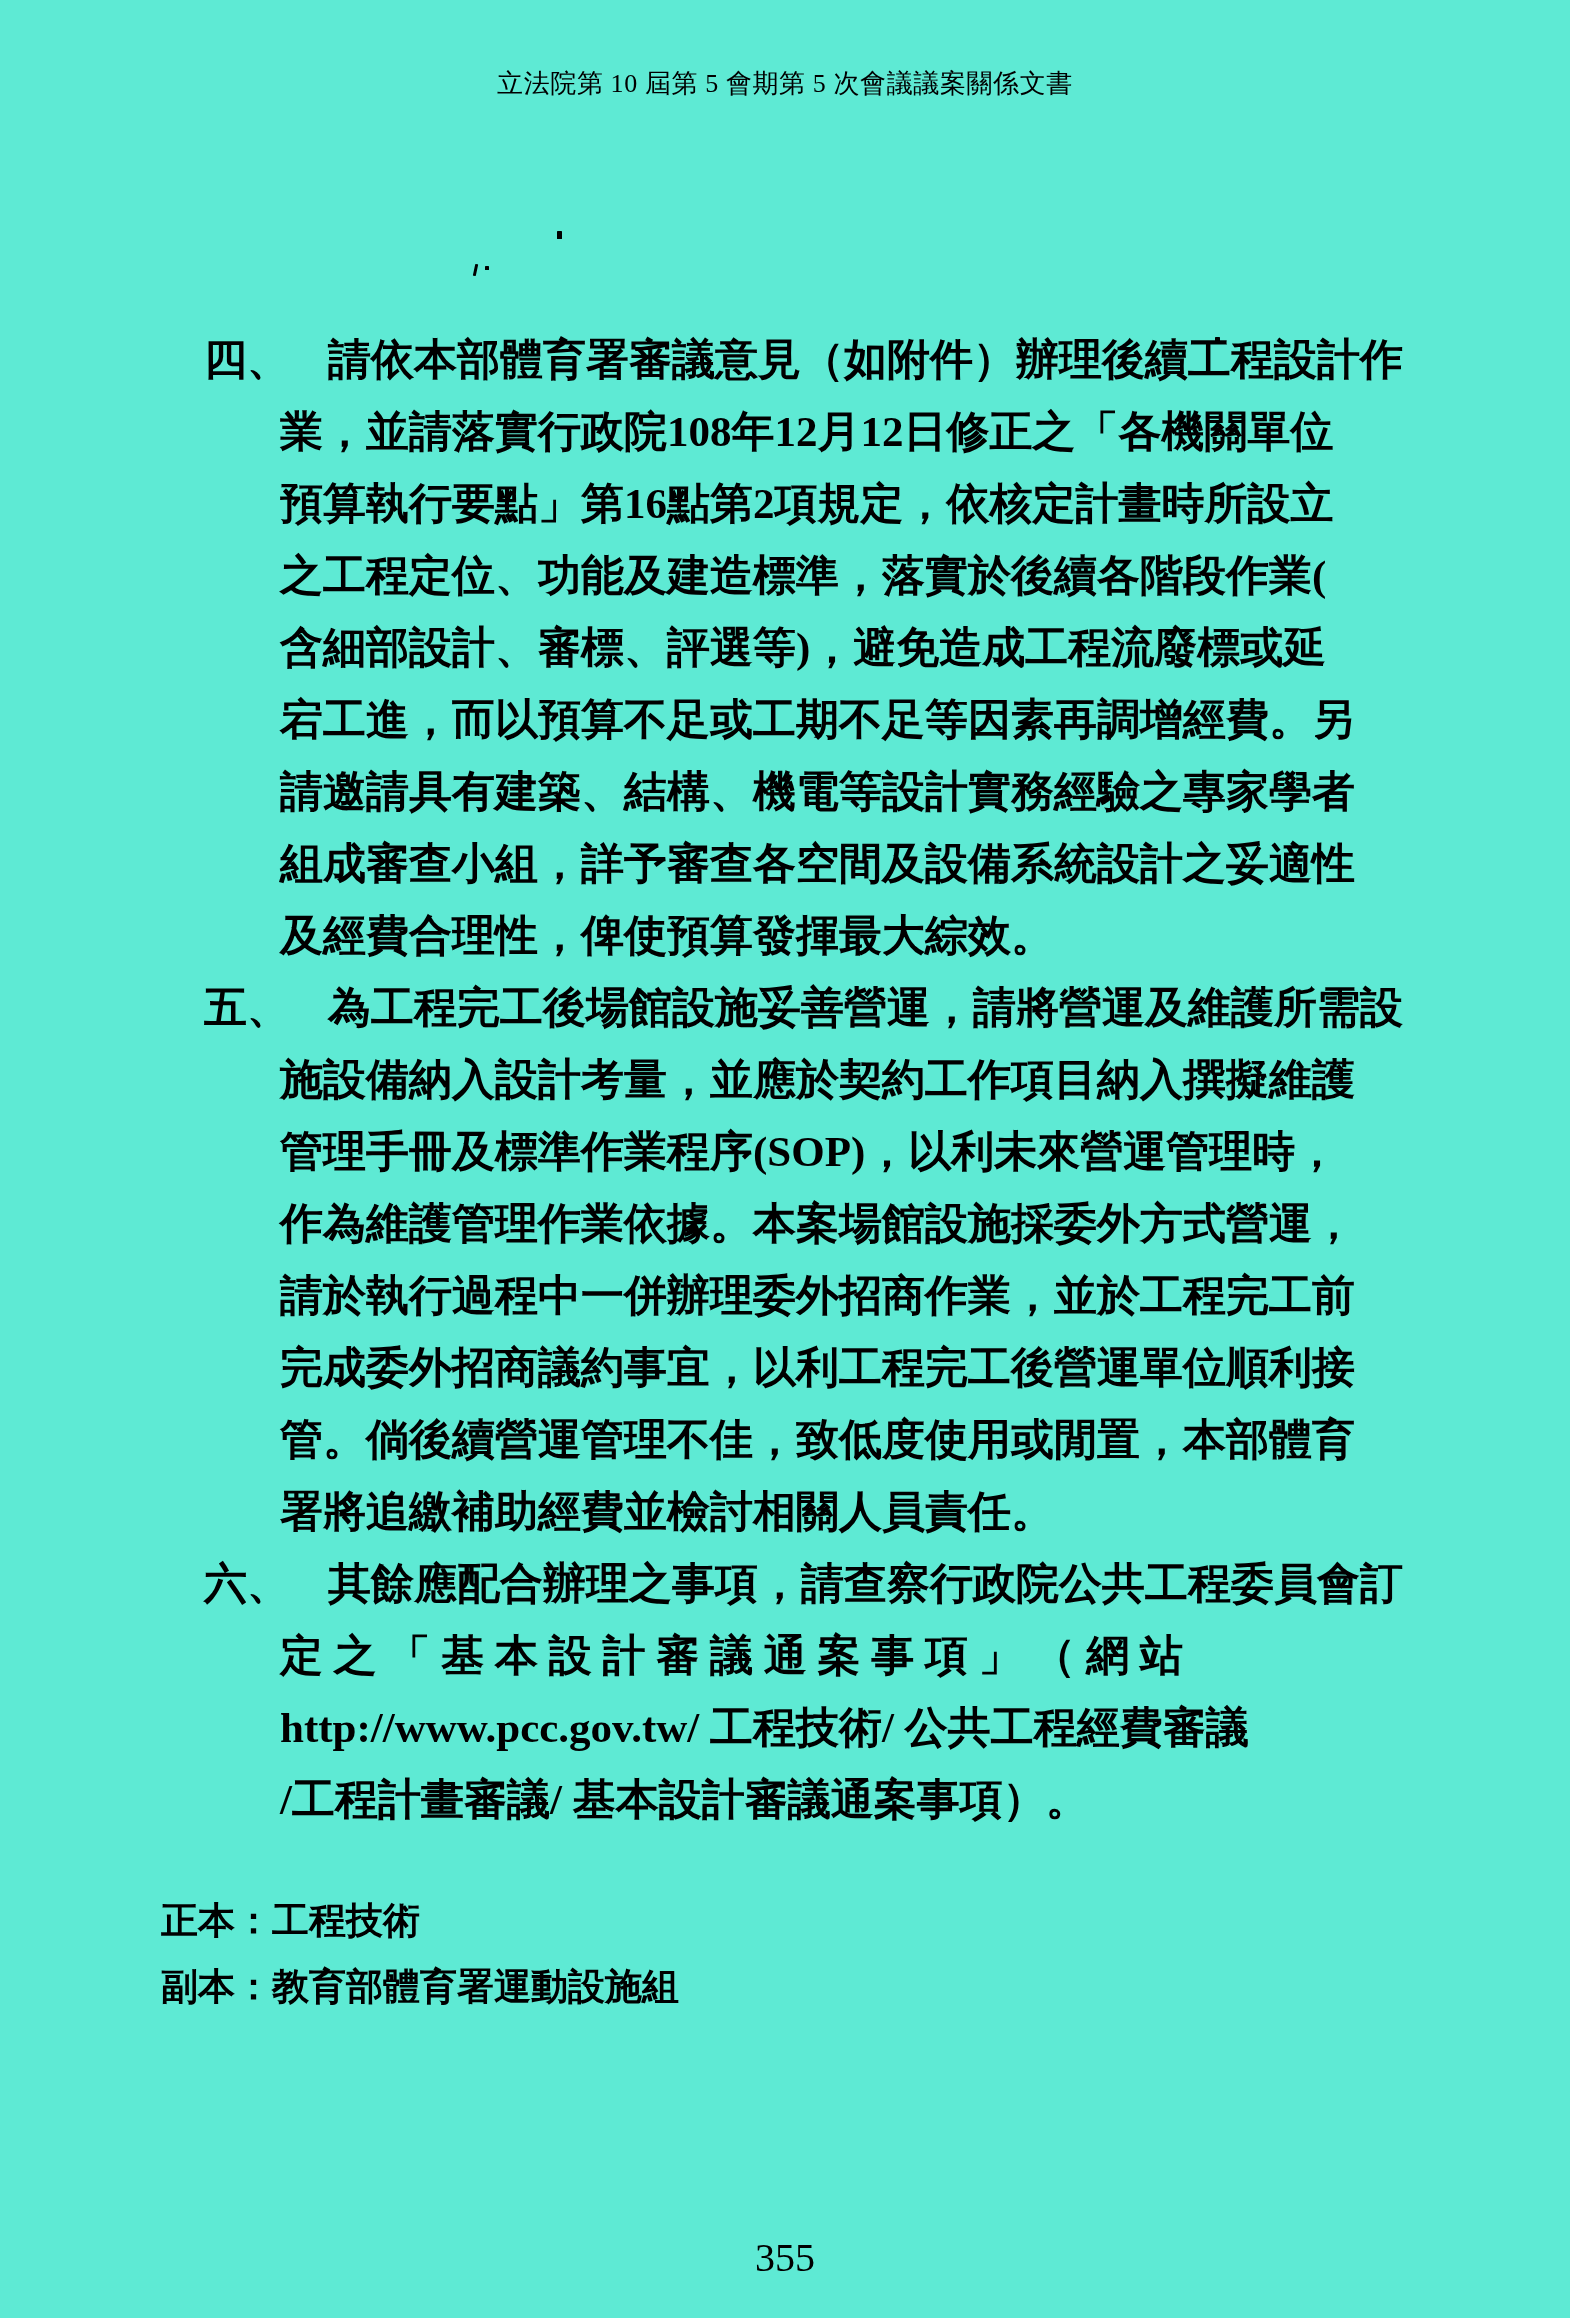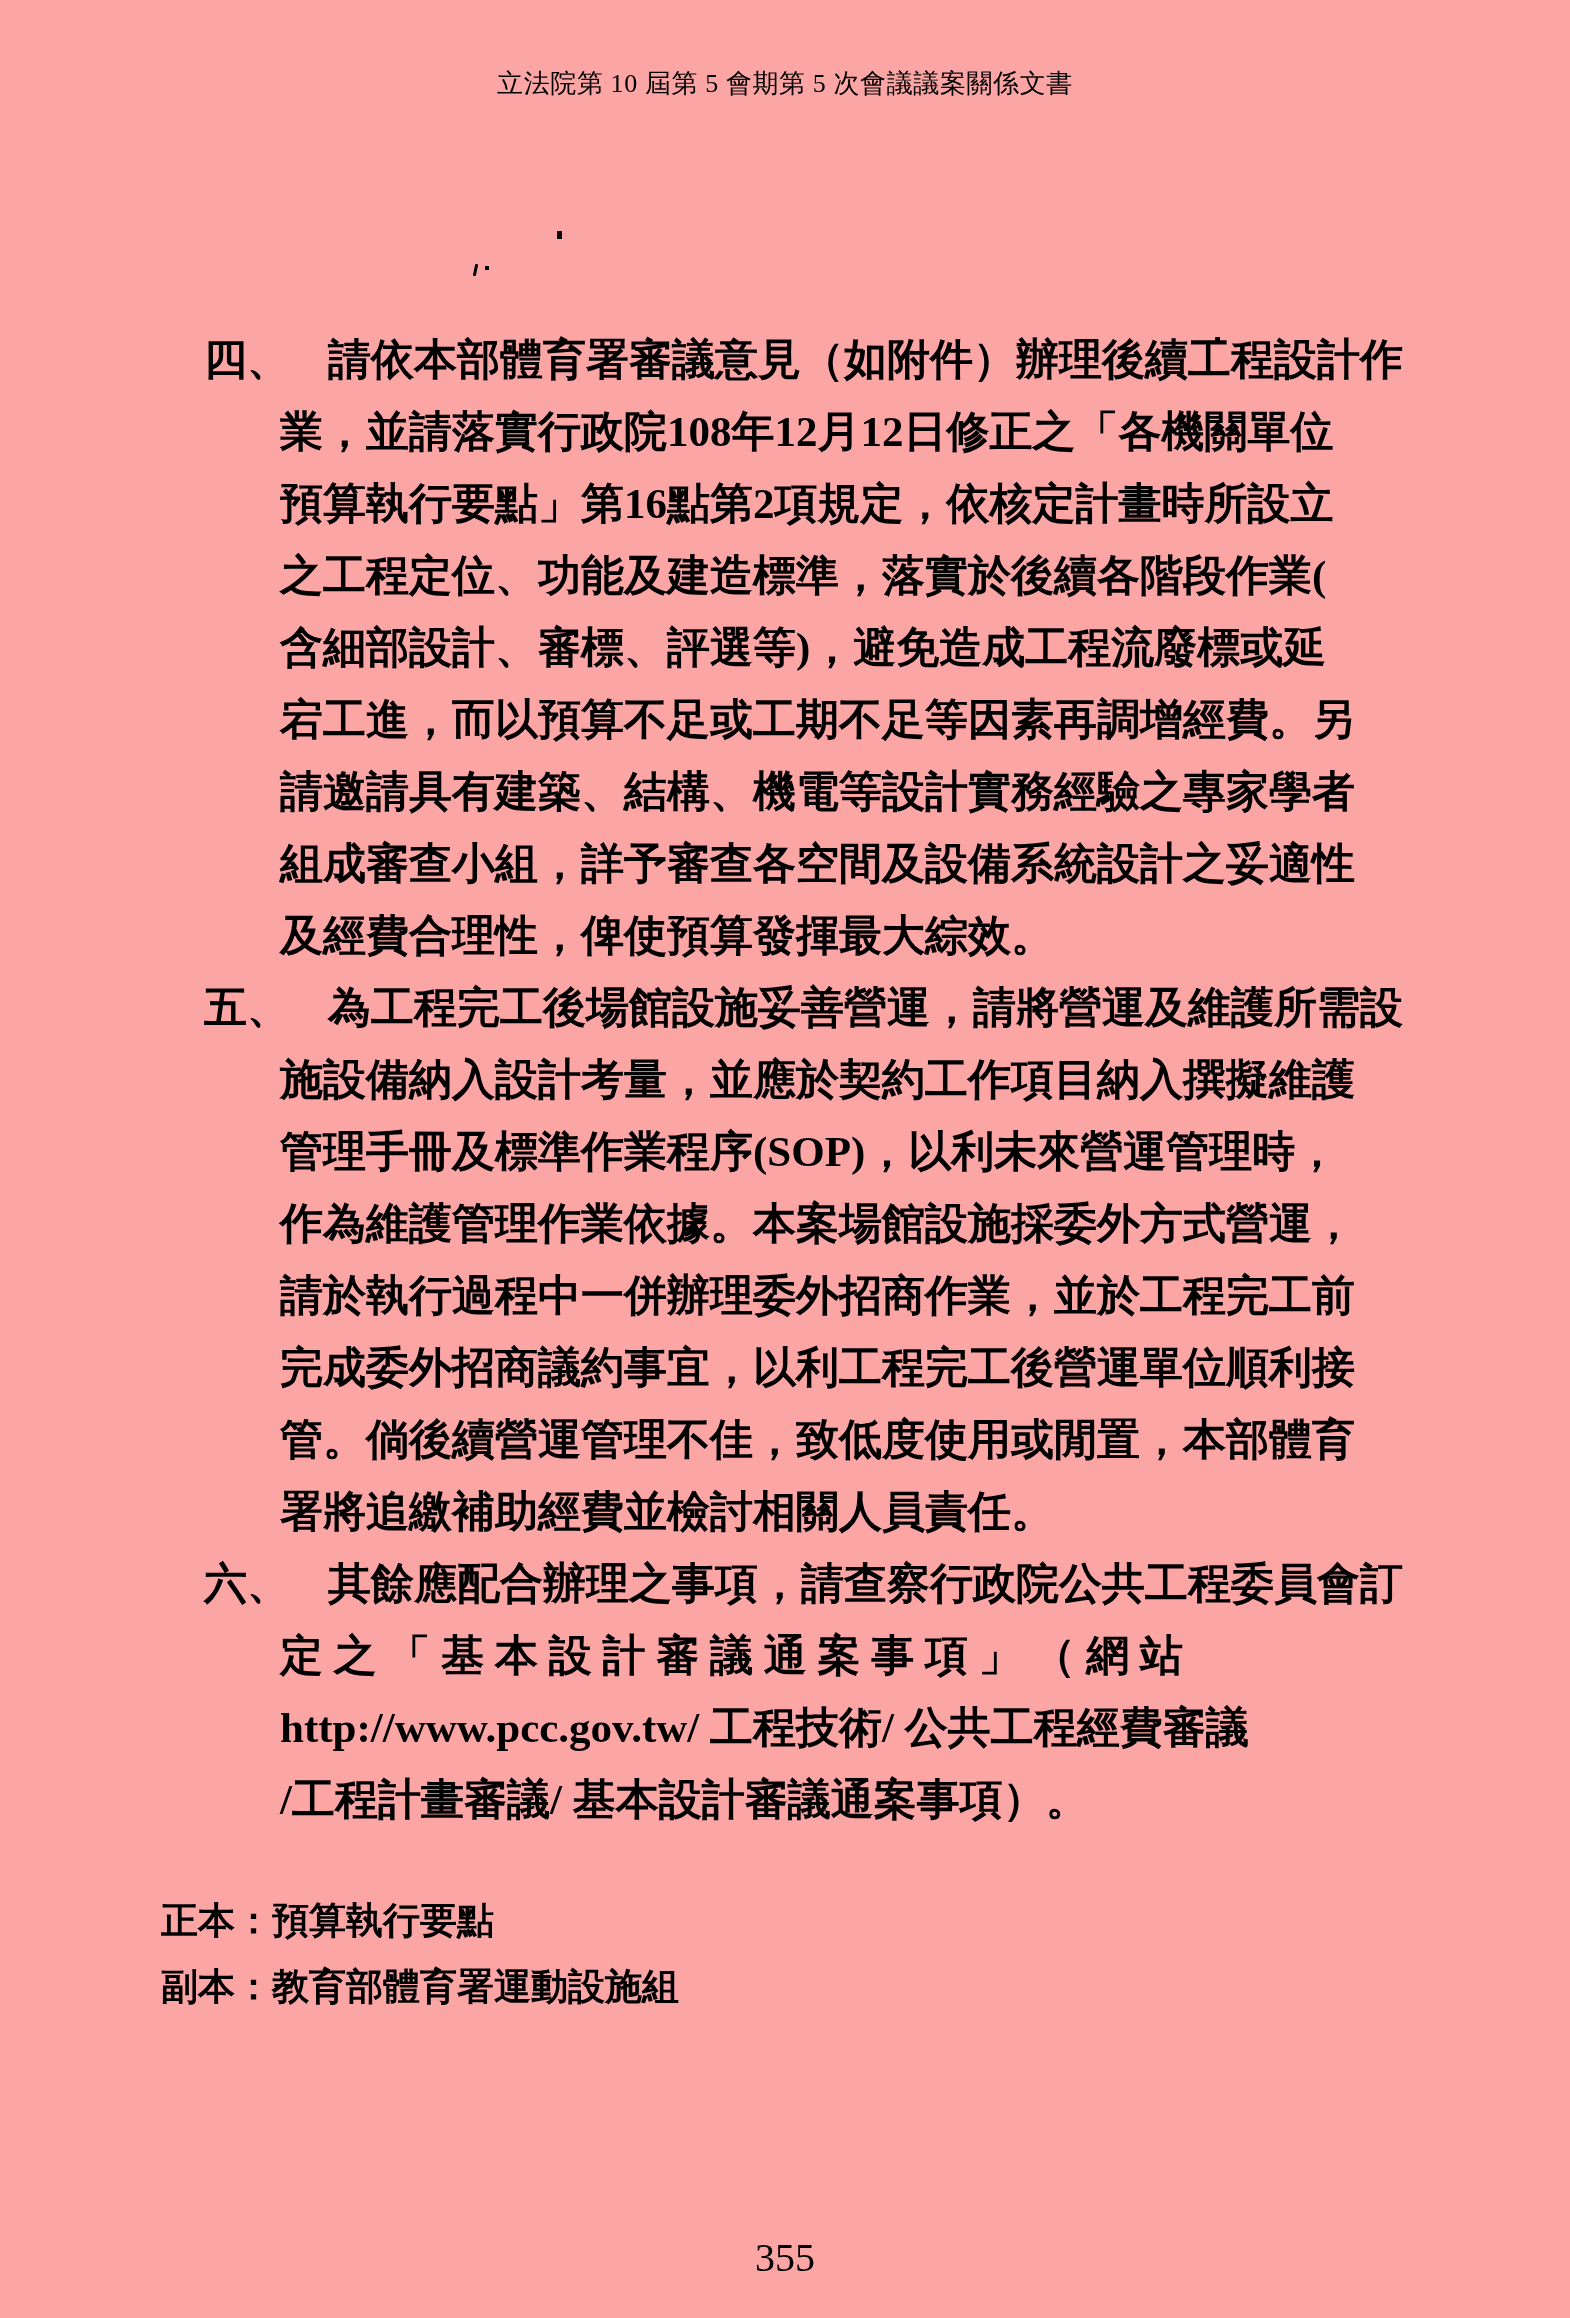--- a/index.html
+++ b/index.html
@@ -4,21 +4,21 @@
 <style>
   html, body {
     margin: 0;
     padding: 0;
     background: #e8e8e8;
   }
   .page {
     position: relative;
     width: 1570px;
     height: 2319px;
-    background: #fca5a5;
+    background: #5eead4;
     color: #000000;
     font-family: "Liberation Serif", "DejaVu Serif", serif;
     overflow: hidden;
   }
   .header {
     position: absolute;
     top: 66px;
     left: 0;
     width: 100%;
     text-align: center;
@@ -108,21 +108,21 @@
       <div class="line cont"><span>管。倘後續營運管理不佳，致低度使用或閒置，本部體育</span></div>
       <div class="line cont"><span>署將追繳補助經費並檢討相關人員責任。</span></div>
       <div class="line"><span class="item-label">六、</span><span>其餘應配合辦理之事項，請查察行政院公共工程委員會訂</span></div>
       <div class="line cont"><span>定 之 「 基 本 設 計 審 議 通 案 事 項 」 （ 網 站</span></div>
       <div class="line cont"><span>http://www.pcc.gov.tw/ 工程技術/ 公共工程經費審議</span></div>
       <div class="line cont"><span>/工程計畫審議/ 基本設計審議通案事項）。</span></div>
     </div>
 
   <div class="dist">
     <div class="dist-line">
-      <span>正本：</span><span>預算執行要點</span>
+      <span>正本：</span><span>工程技術</span>
     </div>
     <div class="dist-line">
       <span>副本：</span><span>教育部體育署運動設施組</span>
     </div>
   </div>
 
   <div class="page-num">355</div>
 
 </div>
 

